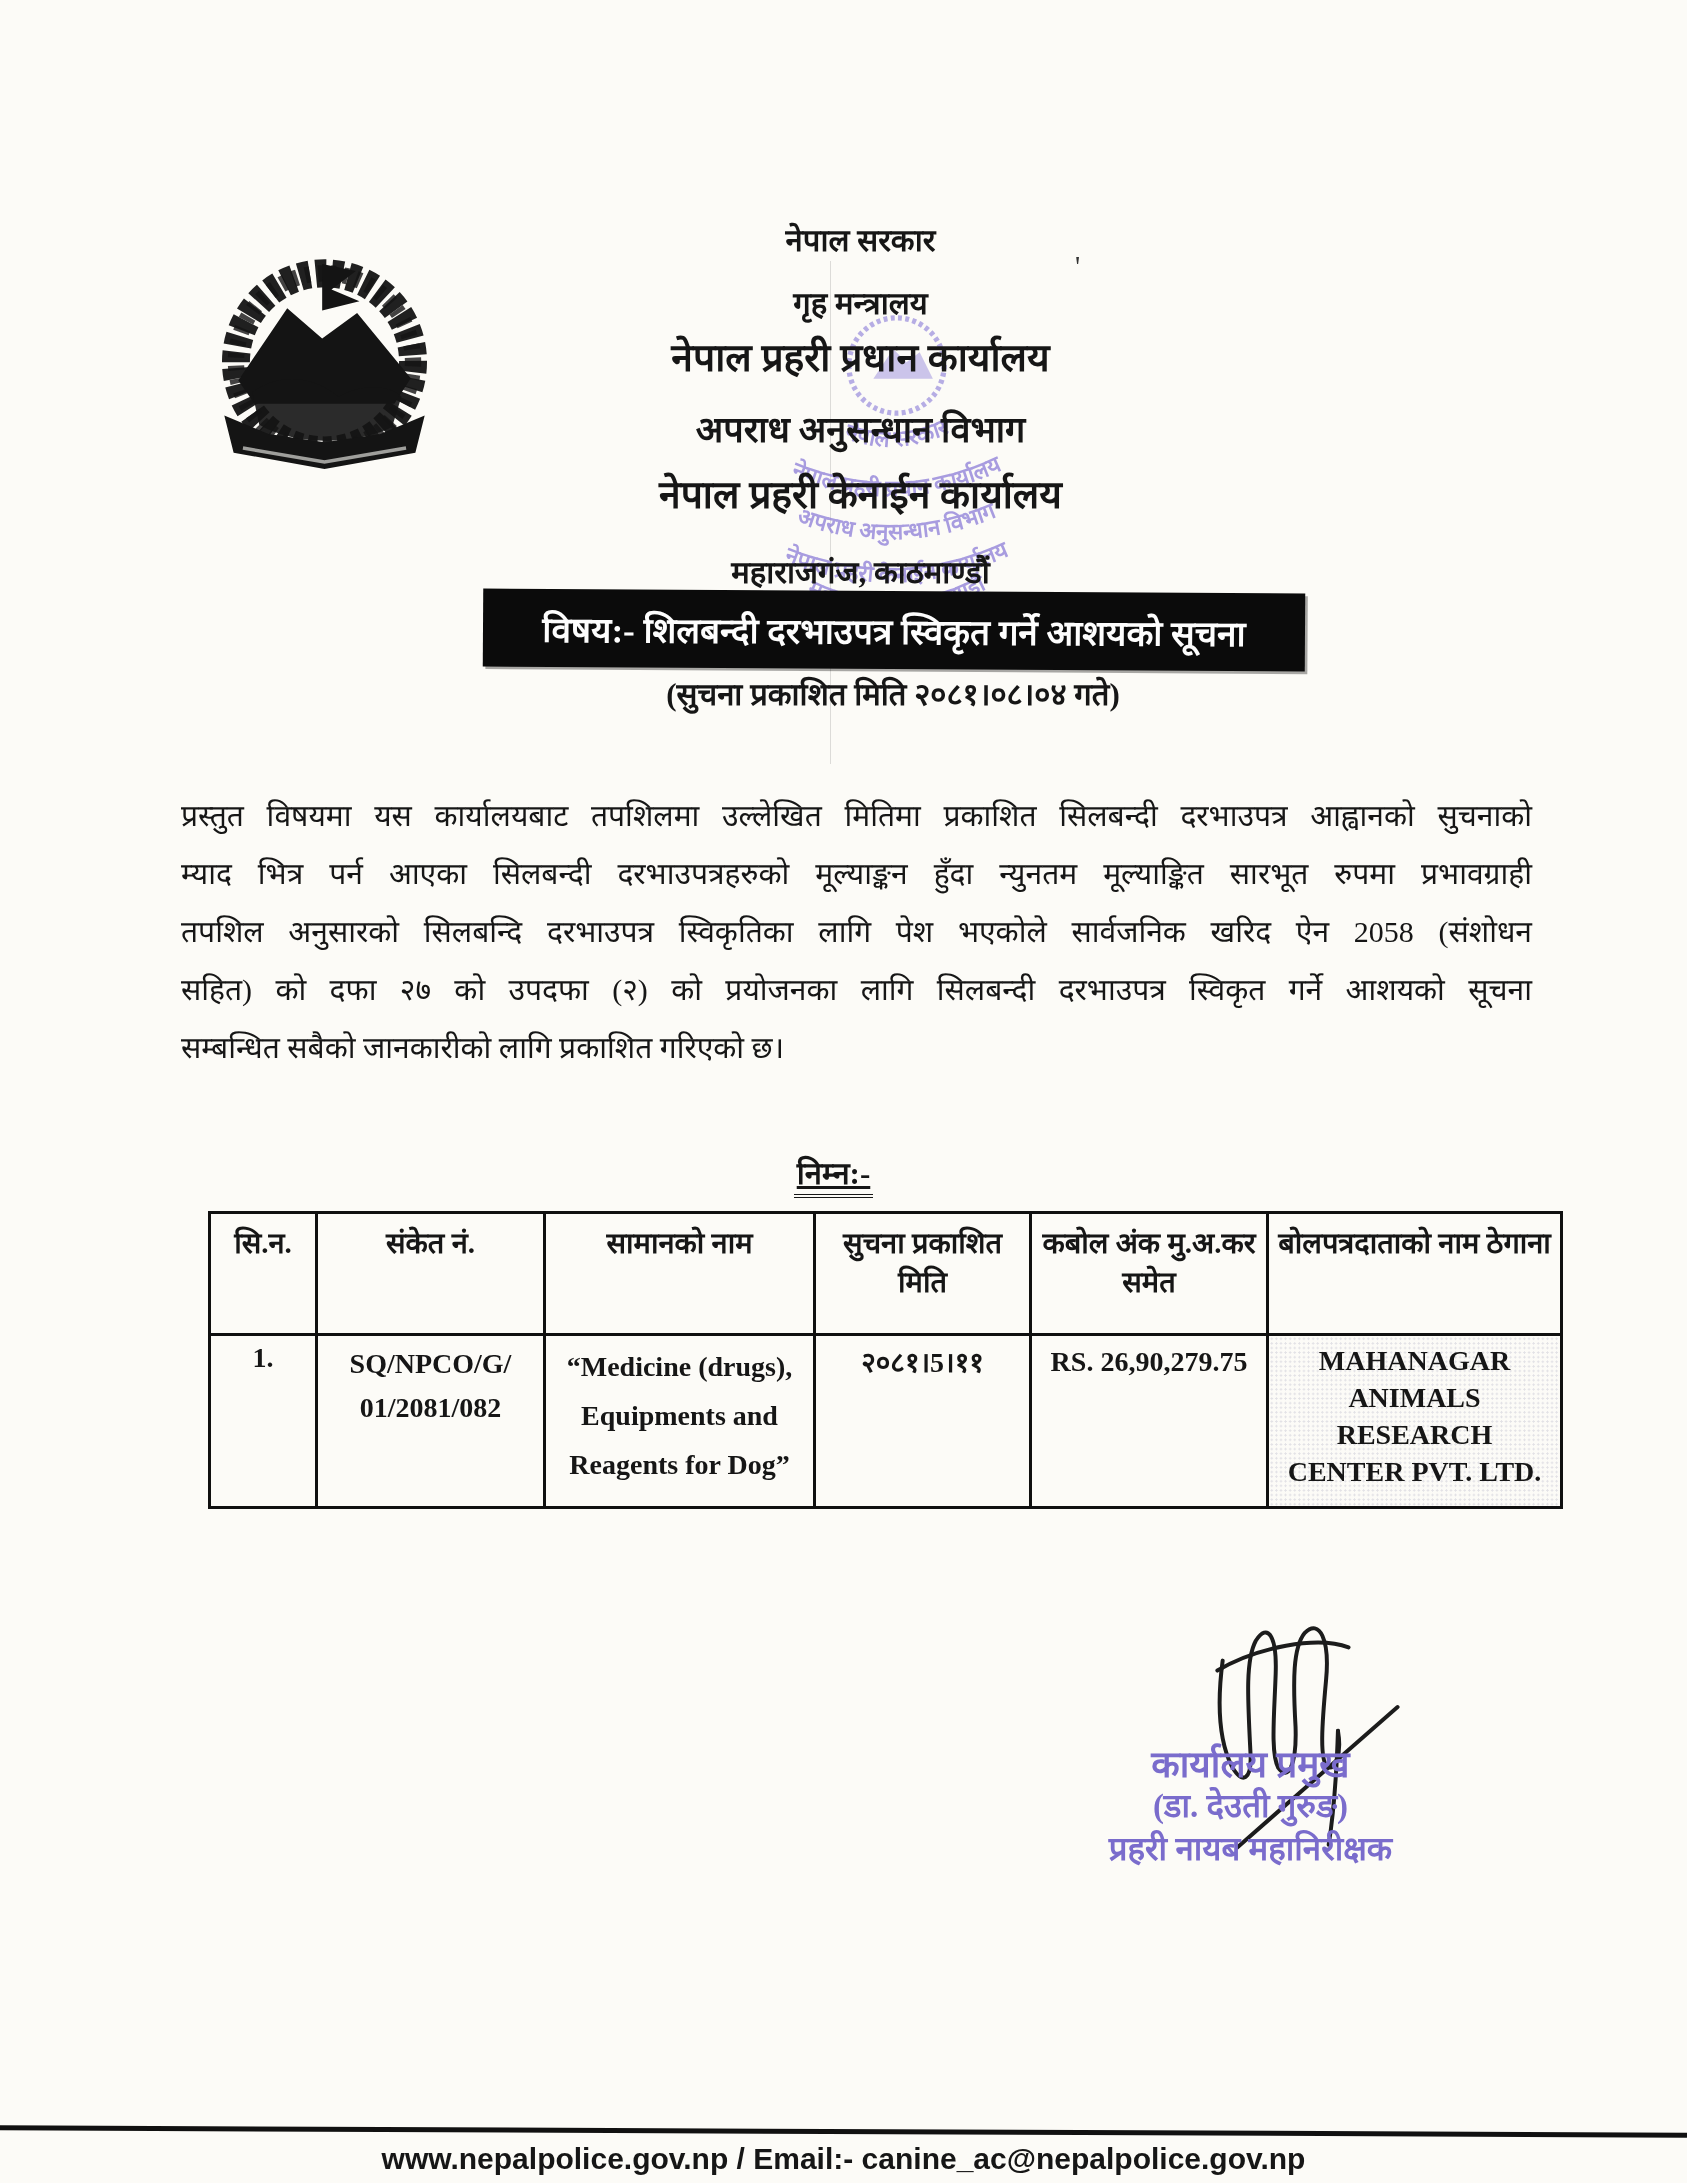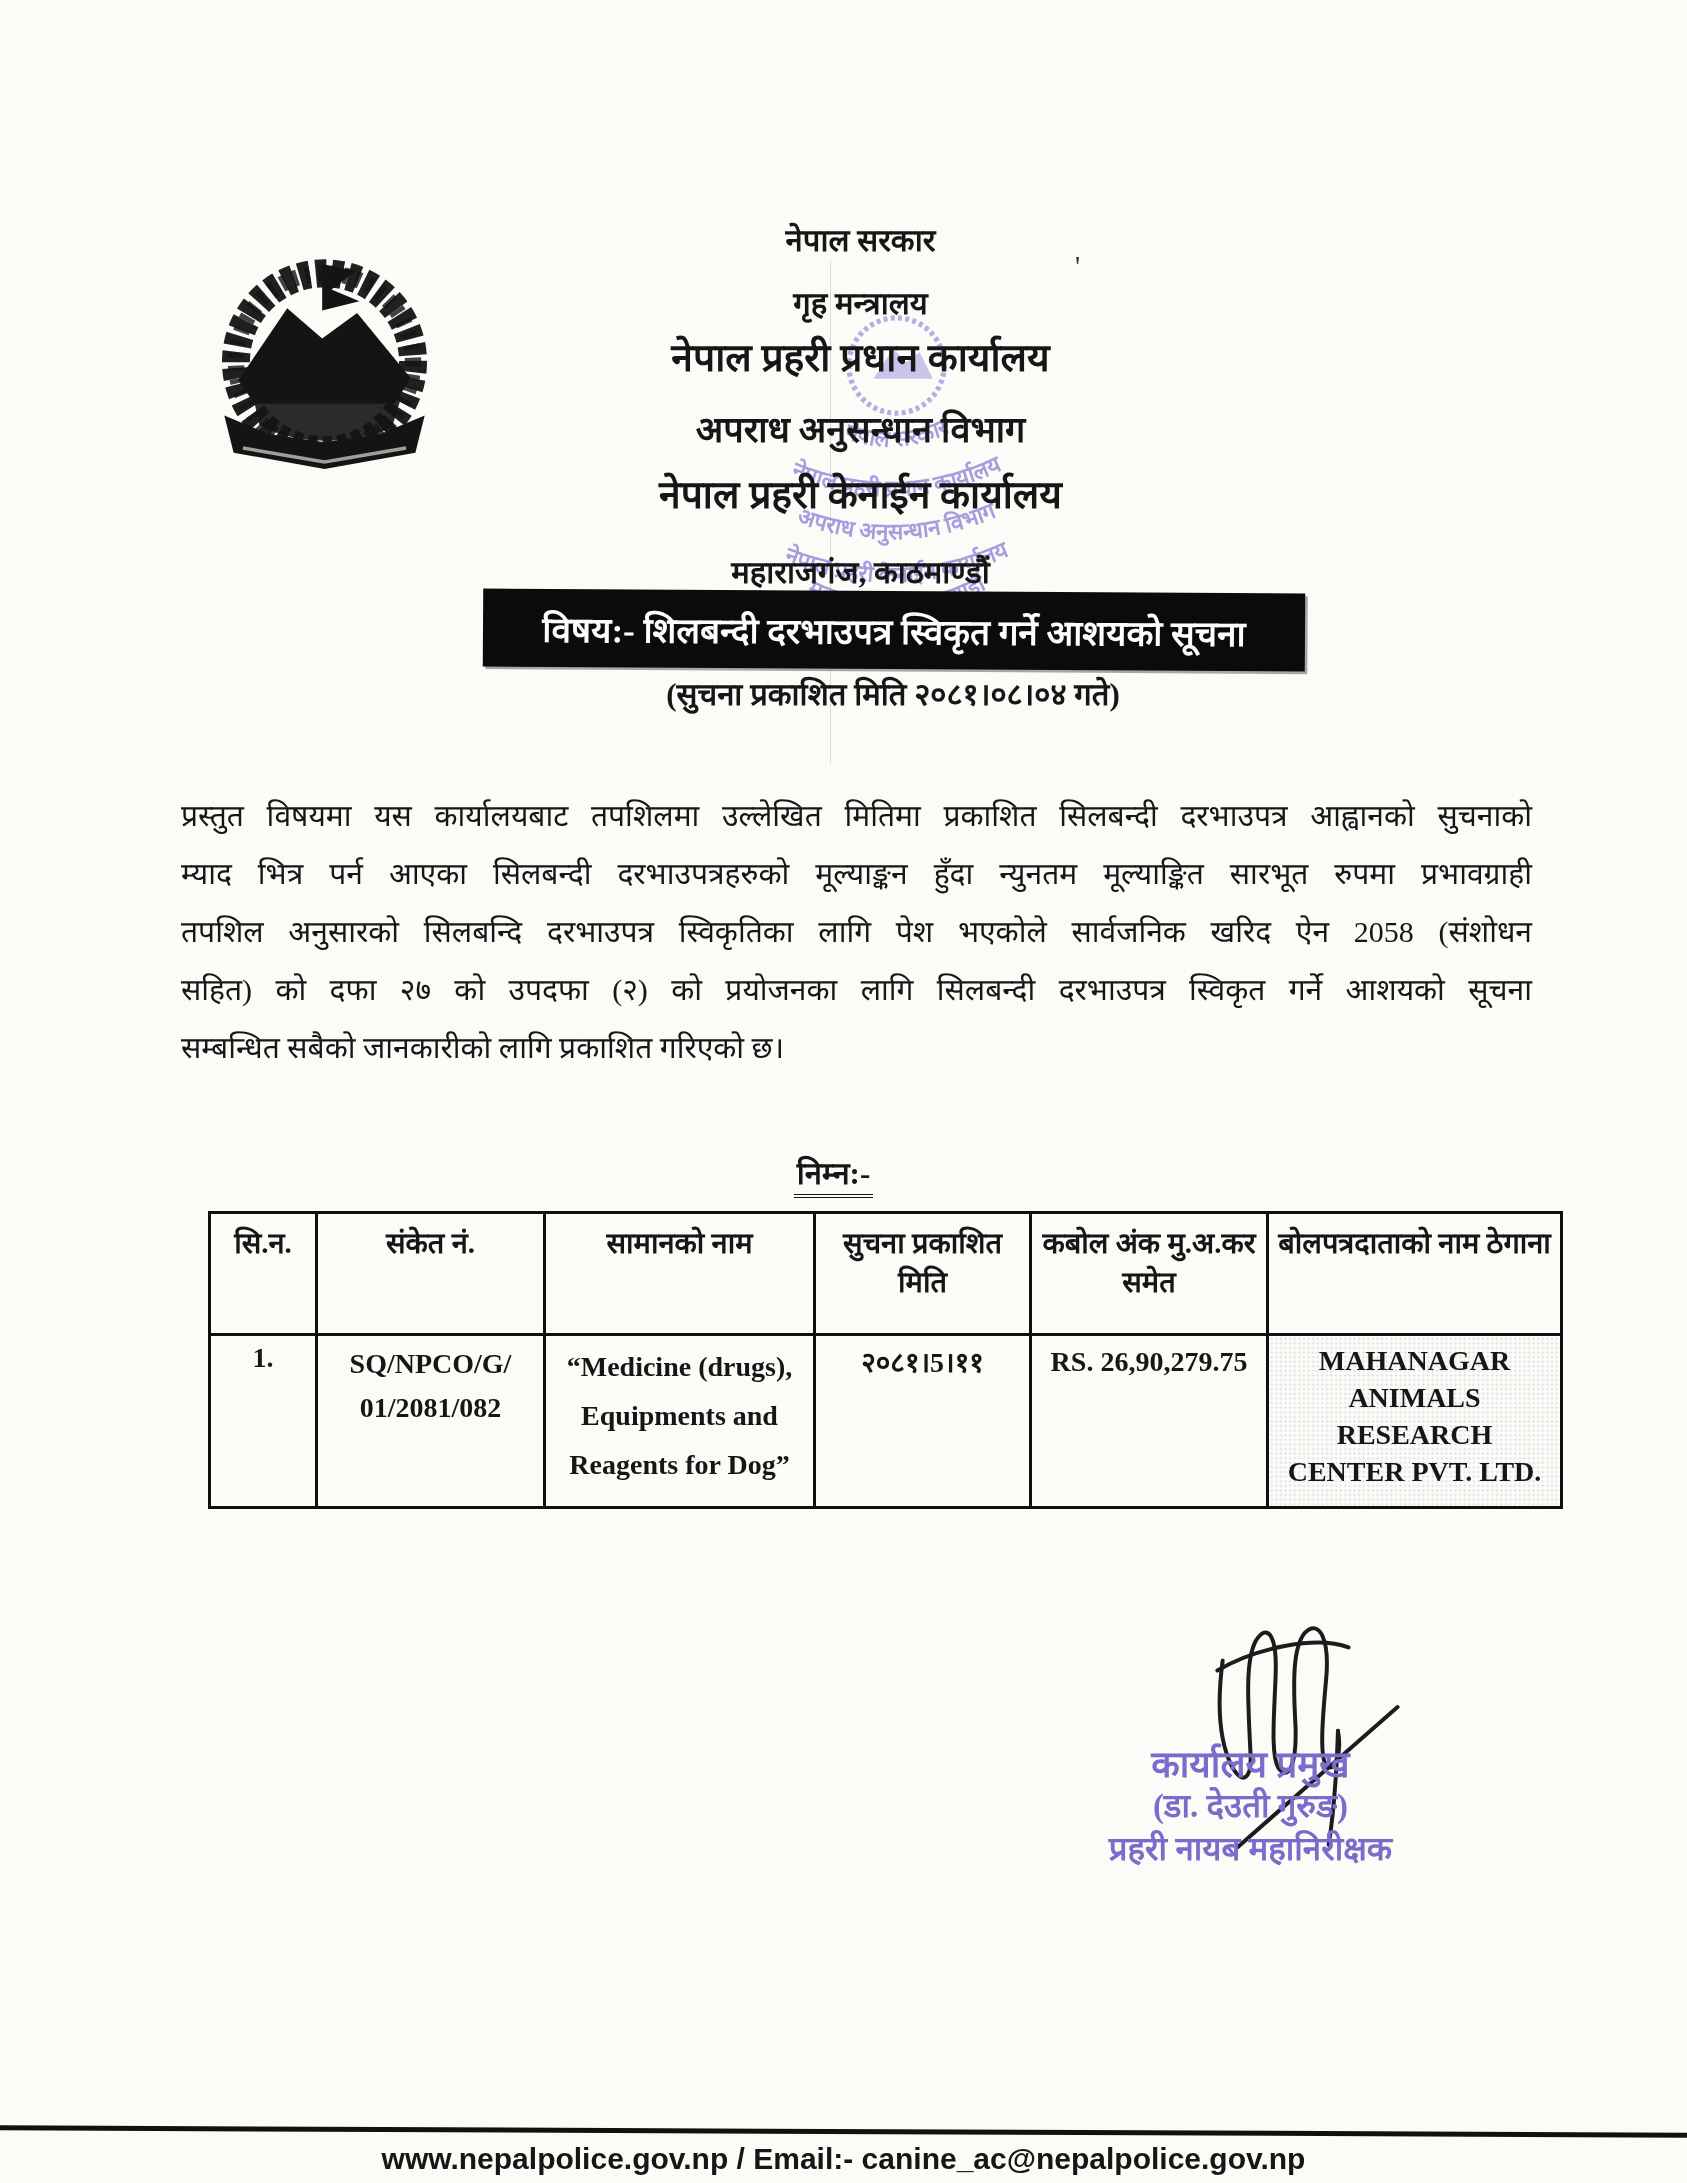--- a/index.html
+++ b/index.html
@@ -32,21 +32,21 @@
     font-size:35px;font-weight:bold;
     transform:rotate(.35deg);
     box-shadow:2.6px 2.6px 0 #00000055;
   }
   .pub-date{left:496px;top:672px;width:794px;text-align:center;font-size:31px;font-weight:bold;}
   
   .body-block{left:181px;top:787px;width:1351px;font-size:30px;font-family:Liberation Serif, serif;}
   .body-line{height:58px;line-height:58px;text-align:justify;text-align-last:justify;white-space:nowrap;overflow:visible;}
   .body-line.last{text-align:left;text-align-last:left;white-space:normal;}
   
-  .nimna{left:463px;top:1151px;width:741px;text-align:center;font-size:31px;font-weight:bold;}
+  .nimna{left:463px;top:1151px;width:741px;text-align:center;font-size:31px;font-weight:bold;text-decoration:underline;}
   .nimna span{border-bottom:4.6px double #161616;padding:0 2.6px 2.6px 2.6px;}
   table.tender{
     left:208px;top:1211px;width:1351px;
     border-collapse:collapse;table-layout:fixed;
     font-weight:bold;
   }
   table.tender th,table.tender td{
     border:3.3px solid #101010;
     padding:5.3px 6.6px;
     text-align:center;vertical-align:top;

